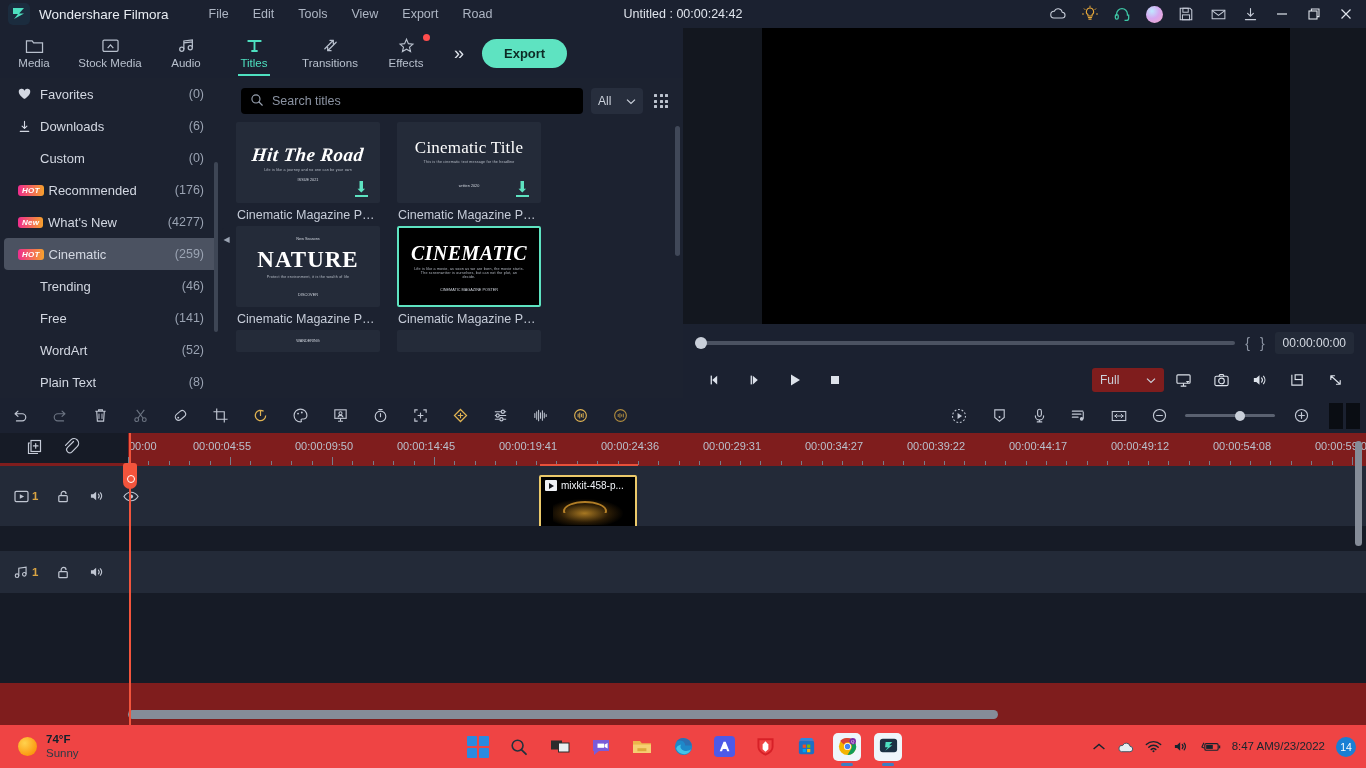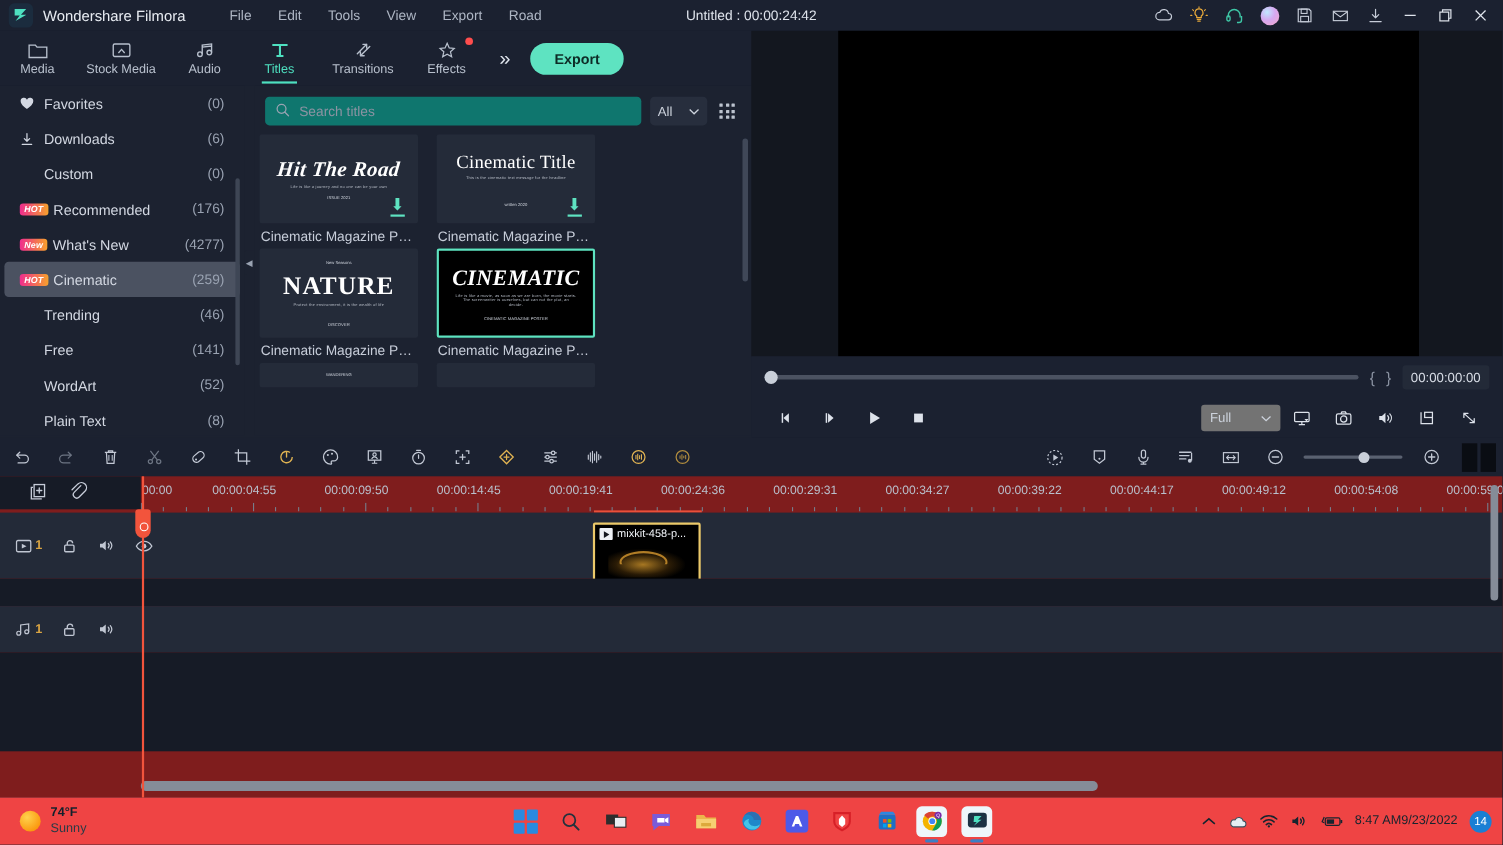--- a/index.html
+++ b/index.html
@@ -100,21 +100,21 @@
     color:#9aa3b2; font-size:8px; cursor:pointer; border-radius:2px 0 0 2px;
   }
 
   
   .browser {
     position:absolute; left:231px; top:78px; width:452px; height:318px;
     background:#1c2230;
   }
   .searchbar { display:flex; align-items:center; padding:10px 12px 8px 10px; gap:8px; }
   .search-wrap {
-    flex:1; height:26px; background:#0f766e; border-radius:4px;
+    flex:1; height:26px; background:#000000; border-radius:4px;
     display:flex; align-items:center; padding:0 9px; gap:8px;
   }
   .search-wrap input {
     flex:1; background:transparent; border:none; outline:none;
     color:#d3d8e2; font-size:12.5px; font-family:"Liberation Sans", sans-serif;
   }
   .search-wrap input::placeholder { color:#8b93a2; }
   .filter-sel {
     width:52px; height:26px; background:#272e3d; border-radius:4px;
     display:flex; align-items:center; justify-content:space-between;
@@ -176,21 +176,21 @@
   }
   .brace { color:#8b93a2; font-size:14px; cursor:pointer; }
   .tcode {
     background:#232a38; color:#d7dce5; font-size:12px; border-radius:3px;
     padding:4px 8px; font-family:"Liberation Sans", sans-serif;
   }
   .trrow { display:flex; align-items:center; height:36px; padding:0 12px; }
   .pbtn { width:40px; display:flex; align-items:center; justify-content:center;
           color:#dde2ea; cursor:pointer; }
   .quality {
-    margin-left:auto; width:72px; height:24px; background:#737373; border-radius:3px;
+    margin-left:auto; width:72px; height:24px; background:#7f1d1d; border-radius:3px;
     display:flex; align-items:center; justify-content:space-between; padding:0 8px;
     color:#ccd2dc; font-size:12px; cursor:pointer;
   }
   .pright { display:flex; align-items:center; }
   .pright .pbtn { width:38px; }
 
   
   .tlbar {
     position:absolute; left:0; top:398px; width:1366px; height:35px;
     background:#1b2130; display:flex; align-items:center;

